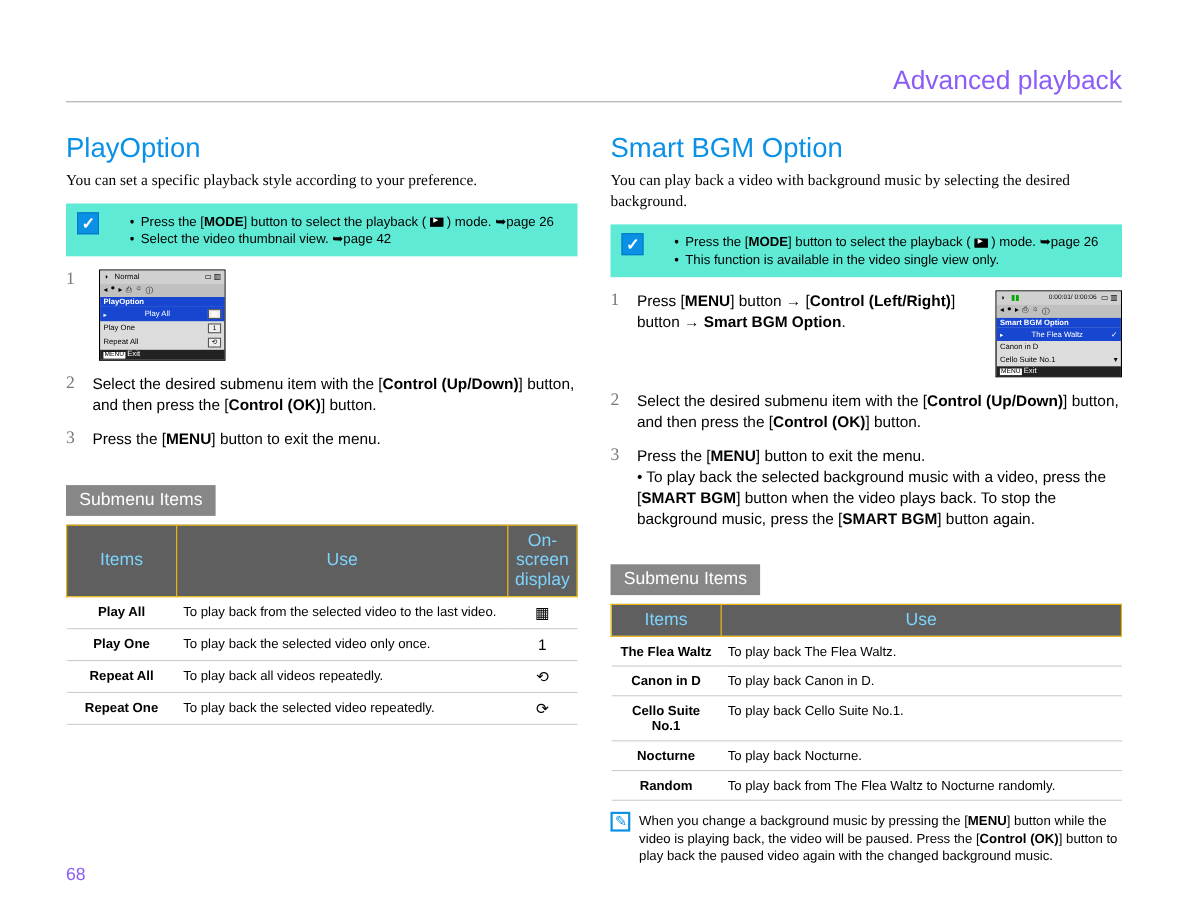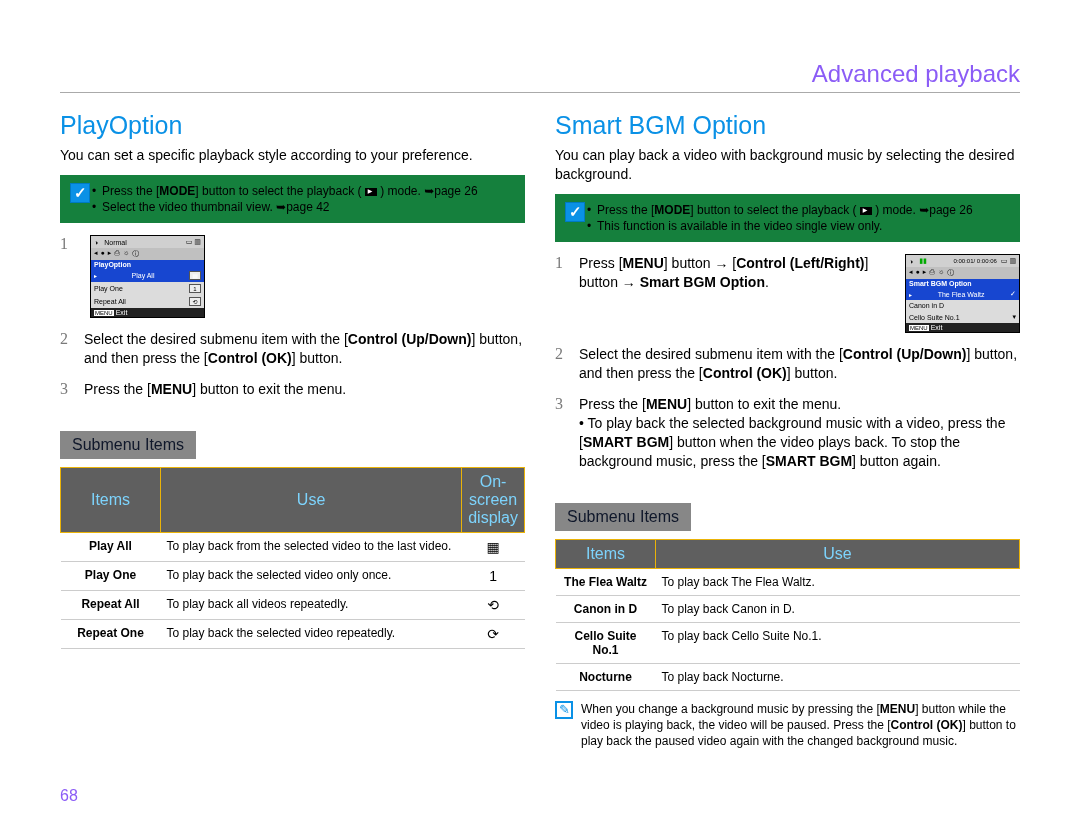--- a/index.html
+++ b/index.html
@@ -16,35 +16,35 @@
     text-align: right;
     font-size: 24px;
     font-weight: normal;
     color: #8b5cf6;
     padding-bottom: 4px;
     border-bottom: 1px solid #aaa;
   }
   .columns {
     display: flex;
     gap: 30px;
-    margin-top: 10px;
+    margin-top: 20px;
   }
   .col { flex: 1; min-width: 0; }
   h2.section-heading {
     color: #0a91e6;
     font-size: 25px;
     font-weight: normal;
     margin: 8px 0 6px 0;
   }
-  .subtitle { font-size: 14px; line-height: 1.35; margin-bottom: 10px; }
+  .subtitle { font-size: 14px; line-height: 1.35; margin-bottom: 10px; font-family: Liberation Serif, serif; }
   .notebox {
-    background: #15803d;
+    background: #5eead4;
     display: flex;
     align-items: flex-start;
-    gap: 2px;
+    gap: 28px;
     padding: 8px 10px;
     font-size: 12px;
     margin-bottom: 12px;
   }
   .notebox .icon {
     width: 20px; height: 20px;
     background: #0a91e6;
     border: 1px solid #007ac2;
     position: relative;
     flex-shrink: 0;
@@ -70,21 +70,21 @@
   .screenshot .top { background:#d0d0d0; padding:2px 3px; display:flex; align-items:center; gap:2px;}
   .screenshot .bar { background:#c0c0c0; padding:1px 3px; display:flex; gap:3px; }
   .screenshot .hdr   { background:#1746d0; color:#fff; padding:1px 3px; font-weight:bold;}
   .screenshot .row   { padding:2px 3px; display:flex; justify-content:space-between; align-items:center;}
   .screenshot .sel   { background:#1746d0; color:#fff; }
   .screenshot .ftr   { background:#222; color:#fff; padding:1px 3px; }
   .screenshot .ftr .m { background:#fff;color:#000;font-size:6px;padding:0 1px;margin-right:2px;}
   .screenshot .tri::before{content:"▸ "; font-size:6px;}
   .submenu-label {
     background:#878787;
-    color:#0f172a;
+    color:#ffffff;
     font-size:16px;
     padding:5px 12px;
     display:inline-block;
     margin: 20px 0 8px 0;
   }
   table.items {
     width:100%;
     border-collapse: collapse;
     font-size:12px;
   }
@@ -279,20 +279,24 @@
             <td>To play back Canon in D.</td>
           </tr>
       <tr>
             <td class="name">Cello Suite No.1</td>
             <td>To play back Cello Suite No.1.</td>
           </tr>
       <tr>
             <td class="name">Nocturne</td>
             <td>To play back Nocturne.</td>
           </tr>
+      <tr>
+            <td class="name">Random</td>
+            <td>To play back from The Flea Waltz to Nocturne randomly.</td>
+          </tr>
     </tbody>
       </table>
 
     <div class="footnote">
       <span class="icon-small"></span>
       <div>When you change a background music by pressing the [<b>MENU</b>] button while the video is playing back, the video will be paused. Press the [<b>Control (OK)</b>] button to play back the paused video again with the changed background music.</div>
     </div>
   </div>
 </div>
 

